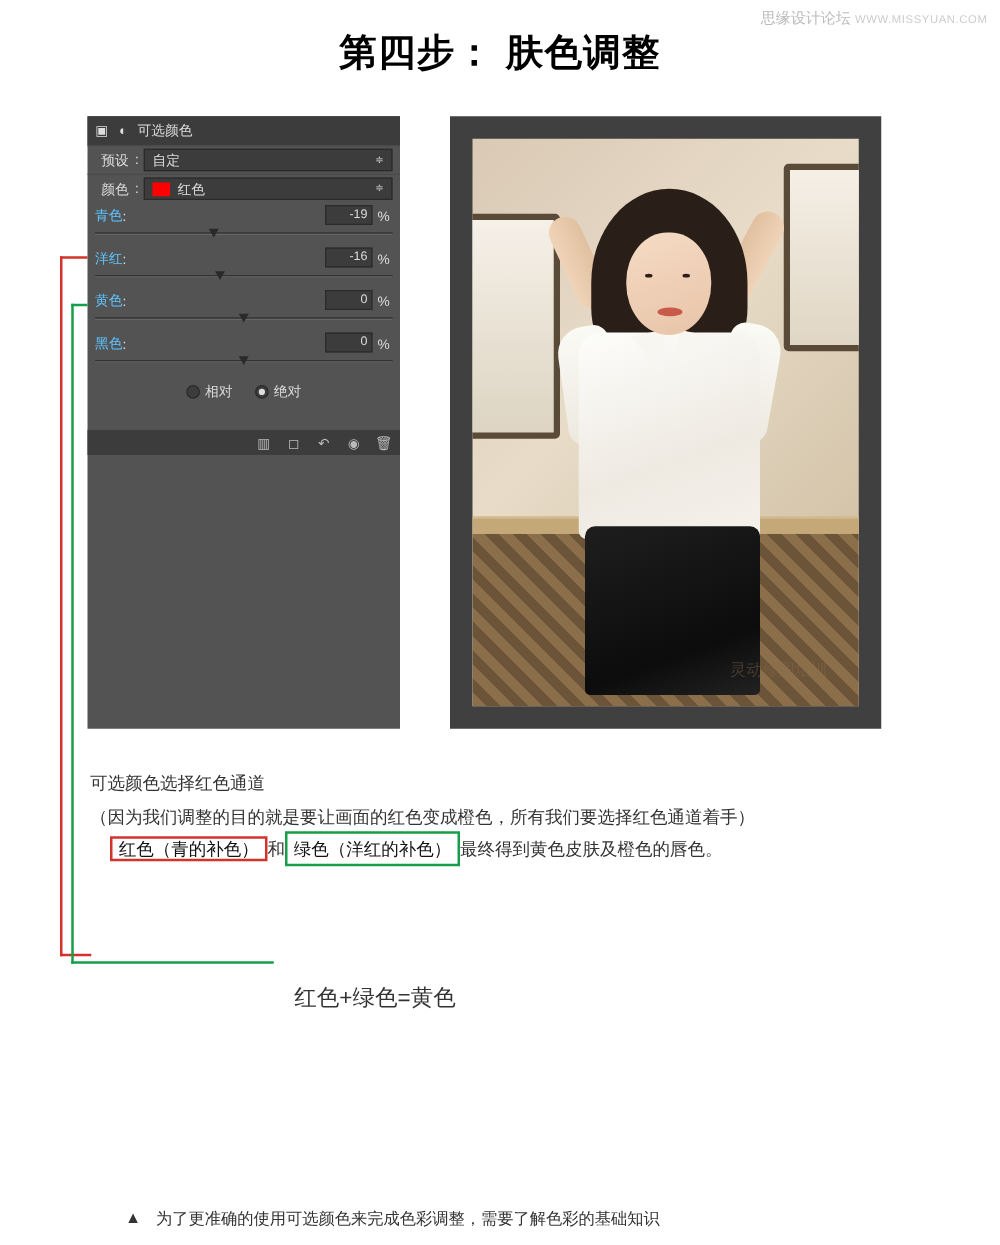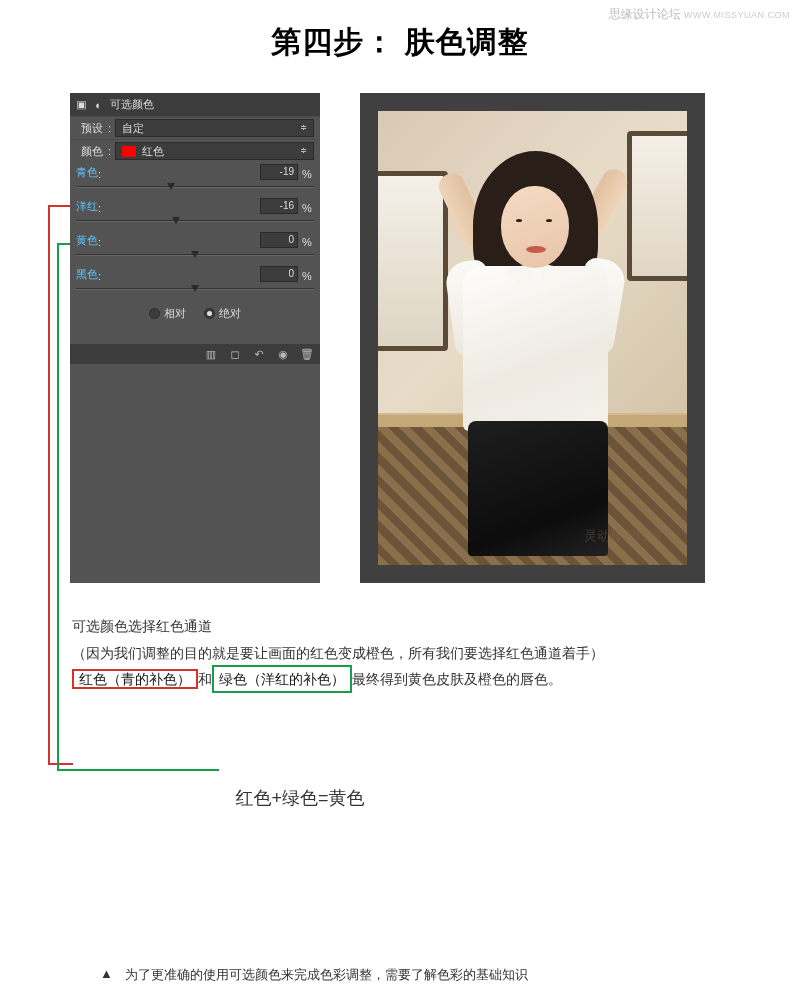--- a/index.html
+++ b/index.html
@@ -59,21 +59,21 @@
 .arm-r { position:absolute; top:55px; left:210px; width:26px; height:82px; background:linear-gradient(90deg,#e0c0a0,#f0d4b8); border-radius:14px; transform:rotate(28deg); }
 .shirt { position:absolute; top:155px; left:85px; width:145px; height:165px; background:linear-gradient(160deg,#fdfdfb,#eeeae2 60%,#f5f2eb); border-radius:18px 18px 6px 6px; }
 .collar-l{ position:absolute; top:155px; left:130px; width:0; height:0; border-left:18px solid transparent; border-right:10px solid transparent; border-top:32px solid #f8f6f0; transform:rotate(-12deg);}
 .collar-r{ position:absolute; top:155px; left:160px; width:0; height:0; border-left:10px solid transparent; border-right:18px solid transparent; border-top:32px solid #f8f6f0; transform:rotate(12deg);}
 .slv-l{ position:absolute; top:150px; left:72px; width:42px; height:95px; background:linear-gradient(180deg,#fafaf6,#ece8de); border-radius:22px 12px 10px 14px; transform:rotate(-8deg);}
 .slv-r{ position:absolute; top:148px; left:200px; width:42px; height:95px; background:linear-gradient(180deg,#fafaf6,#ece8de); border-radius:12px 22px 14px 10px; transform:rotate(10deg);}
 .pants { position:absolute; top:310px; left:90px; width:140px; height:135px; background:linear-gradient(160deg,#1e1e1e,#0c0c0c 70%,#222); border-radius:8px 8px 4px 4px; }
 
 
 .callouts { padding: 30px 60px 0 72px; font-size: 14px; color: #333; line-height: 1.9; }
-.boxed-red { border: 2px solid #d4332c; padding: 0 5px; color: #111; }
+.boxed-red { border: 2px solid #d4332c; padding: 0 5px; color: #111; margin-left: 16px; }
 .boxed-green { border: 2px solid #169e4a; padding: 4px 5px; color: #111; }
 .red-line { position: absolute; border: 2px solid #d4332c; pointer-events: none; }
 .green-line { position: absolute; border: 2px solid #169e4a; pointer-events: none; }
 #rl-v1 { border-width: 0 0 0 2px; top: 205px; left: 48px; height: 560px; width: 0; }
 #rl-h1 { border-width: 2px 0 0 0; top: 205px; left: 48px; width: 22px; height: 0; }
 #rl-h2 { border-width: 2px 0 0 0; top: 763px; left: 48px; width: 25px; height: 0; }
 #gl-v1 { border-width: 0 0 0 2px; top: 243px; left: 57px; height: 528px; width: 0; }
 #gl-h1 { border-width: 2px 0 0 0; top: 243px; left: 57px; width: 13px; height: 0; }
 #gl-h2 { border-width: 2px 0 0 0; top: 769px; left: 57px; width: 162px; height: 0; }
 

